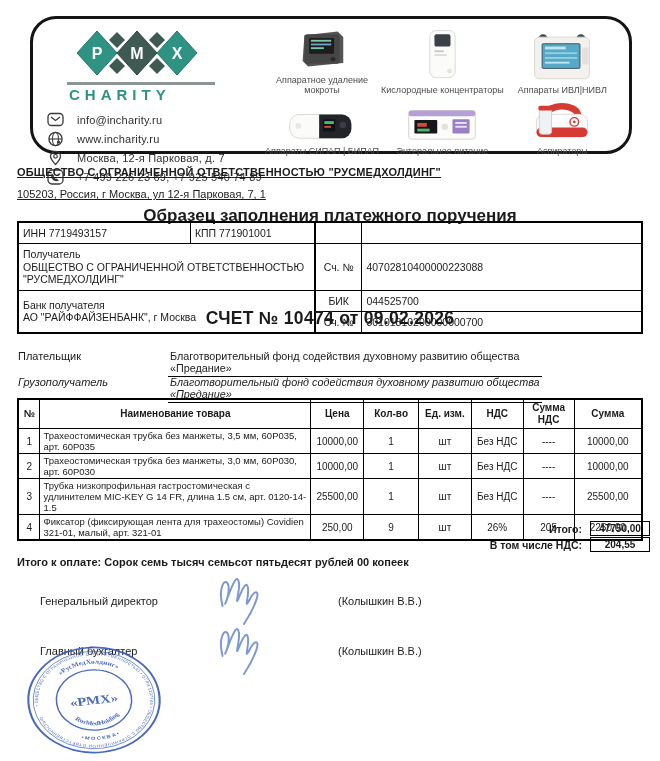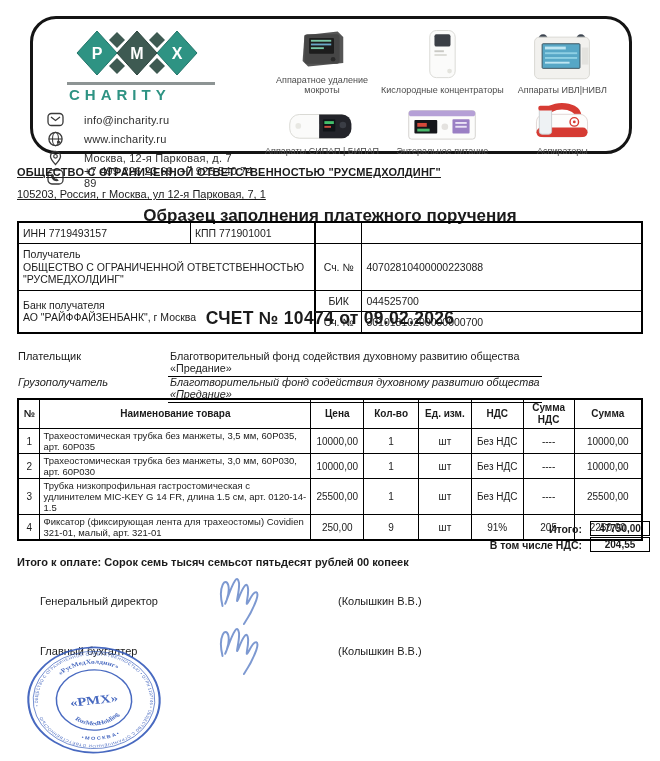--- a/index.html
+++ b/index.html
@@ -11,21 +11,21 @@
   
   .header-box {
     position:absolute; left:30px; top:16px; width:602px; height:138px;
     border:3px solid #141414; border-radius:26px; display:flex; padding:7px 10px 4px 14px;
   }
   .brand-col { width:218px; padding-top:4px; }
   .logo-wrap { padding-left:18px; }
   .charity-line { width:148px; height:3px; background:#8d9494; margin:1px 0 1px 2px; }
   .charity-text { color:#2E9383; font-weight:bold; font-size:15px; letter-spacing:5px; padding-left:4px; }
   .contacts { margin-top:7px; }
-  .contact-row { display:flex; align-items:center; gap:20px; height:19px; }
+  .contact-row { display:flex; align-items:center; gap:13px; height:19px; }
   .contact-row svg { flex:0 0 auto; }
   .contact-text { font-size:11px; color:#2e2e2e; letter-spacing:.2px; }
   .products-grid {
     flex:1; display:grid; grid-template-columns:repeat(3,1fr); grid-template-rows:1fr 1fr;
     column-gap:2px;
   }
   .product-cell { display:flex; flex-direction:column; align-items:center; justify-content:flex-end; overflow:visible; }
   .product-img { display:flex; align-items:flex-end; justify-content:center; }
   .product-caption {
     font-size:9px; color:#4c4c4c; text-align:center; line-height:10px; margin-top:1px;
@@ -331,21 +331,21 @@
     <td class="c">Без НДС</td>
     <td class="c">----</td>
     <td class="c">25500,00</td>
   </tr>
   <tr>
     <td class="c">4</td>
     <td class="name">Фиксатор (фиксирующая лента для трахеостомы) Covidien 321-01, малый, арт. 321-01</td>
     <td class="c">250,00</td>
     <td class="c">9</td>
     <td class="c">шт</td>
-    <td class="c">91%</td>
+    <td class="c">26%</td>
     <td class="c">205</td>
     <td class="c">2250,00</td>
   </tr>
 </tbody>
   </table>
 
 <div class="totals" style="top:521px;">
   <div class="totals-label">Итого:</div>
   <div class="totals-box">47750,00</div>
 </div>

